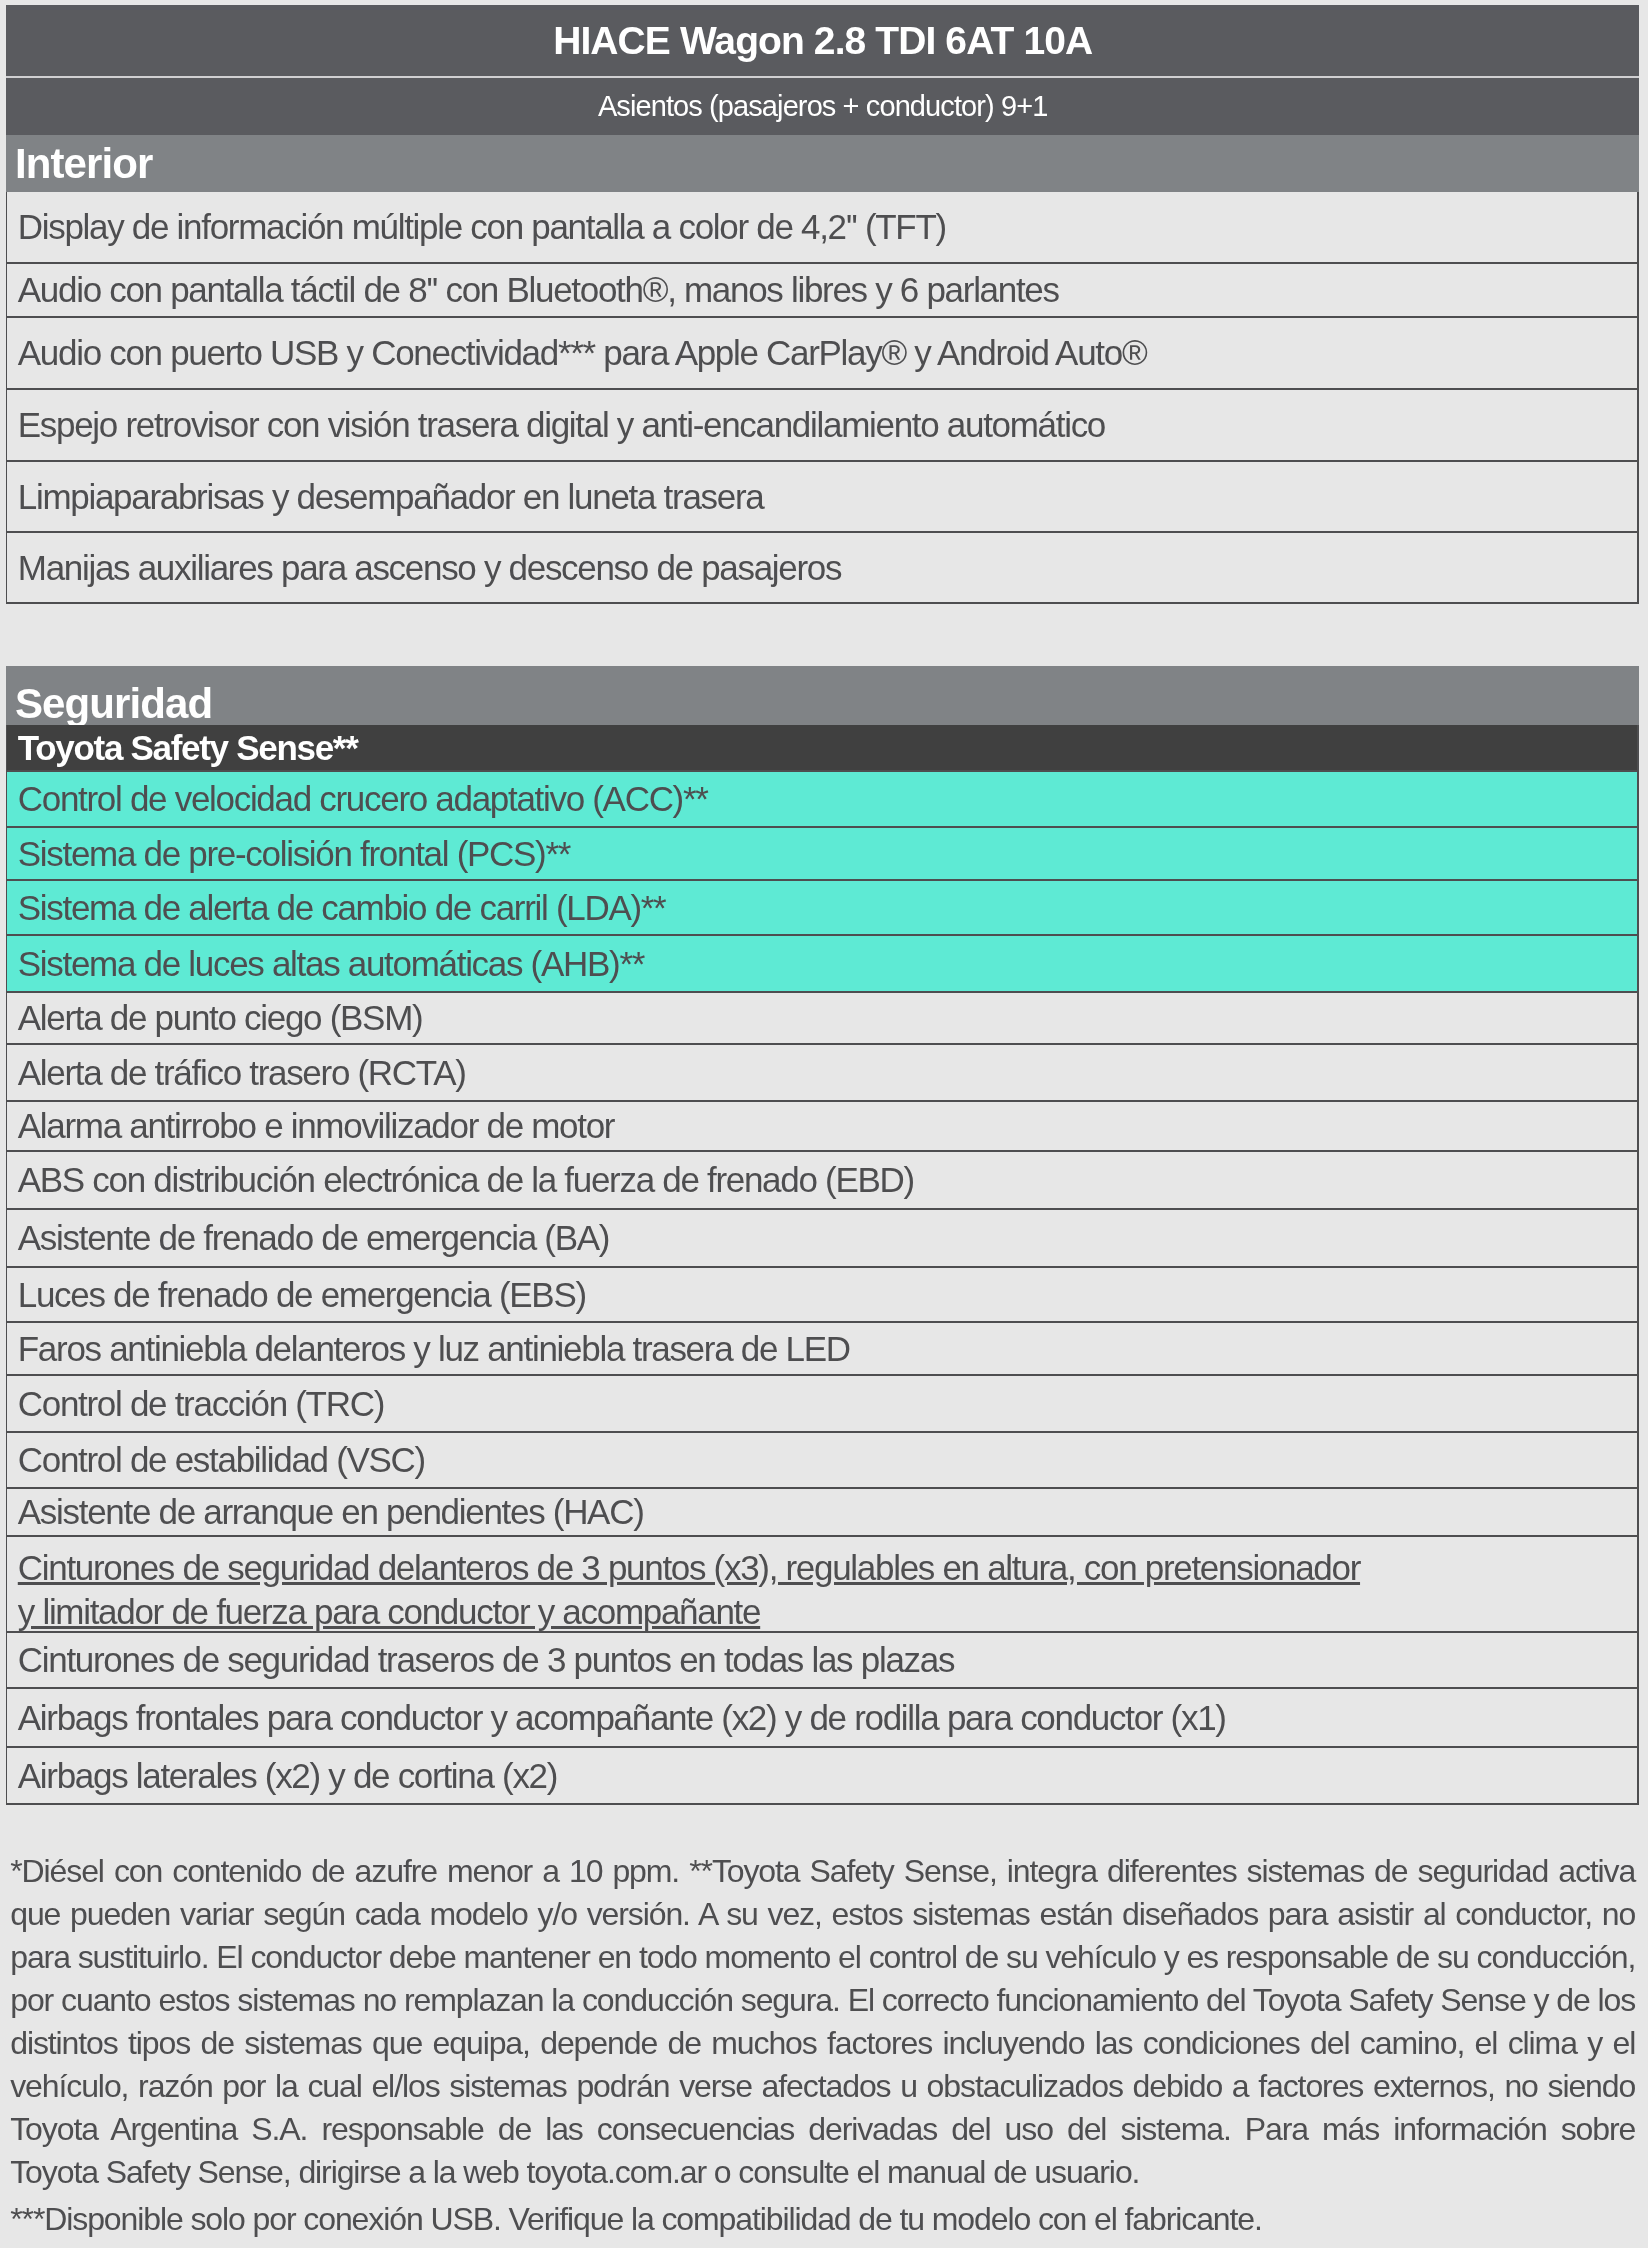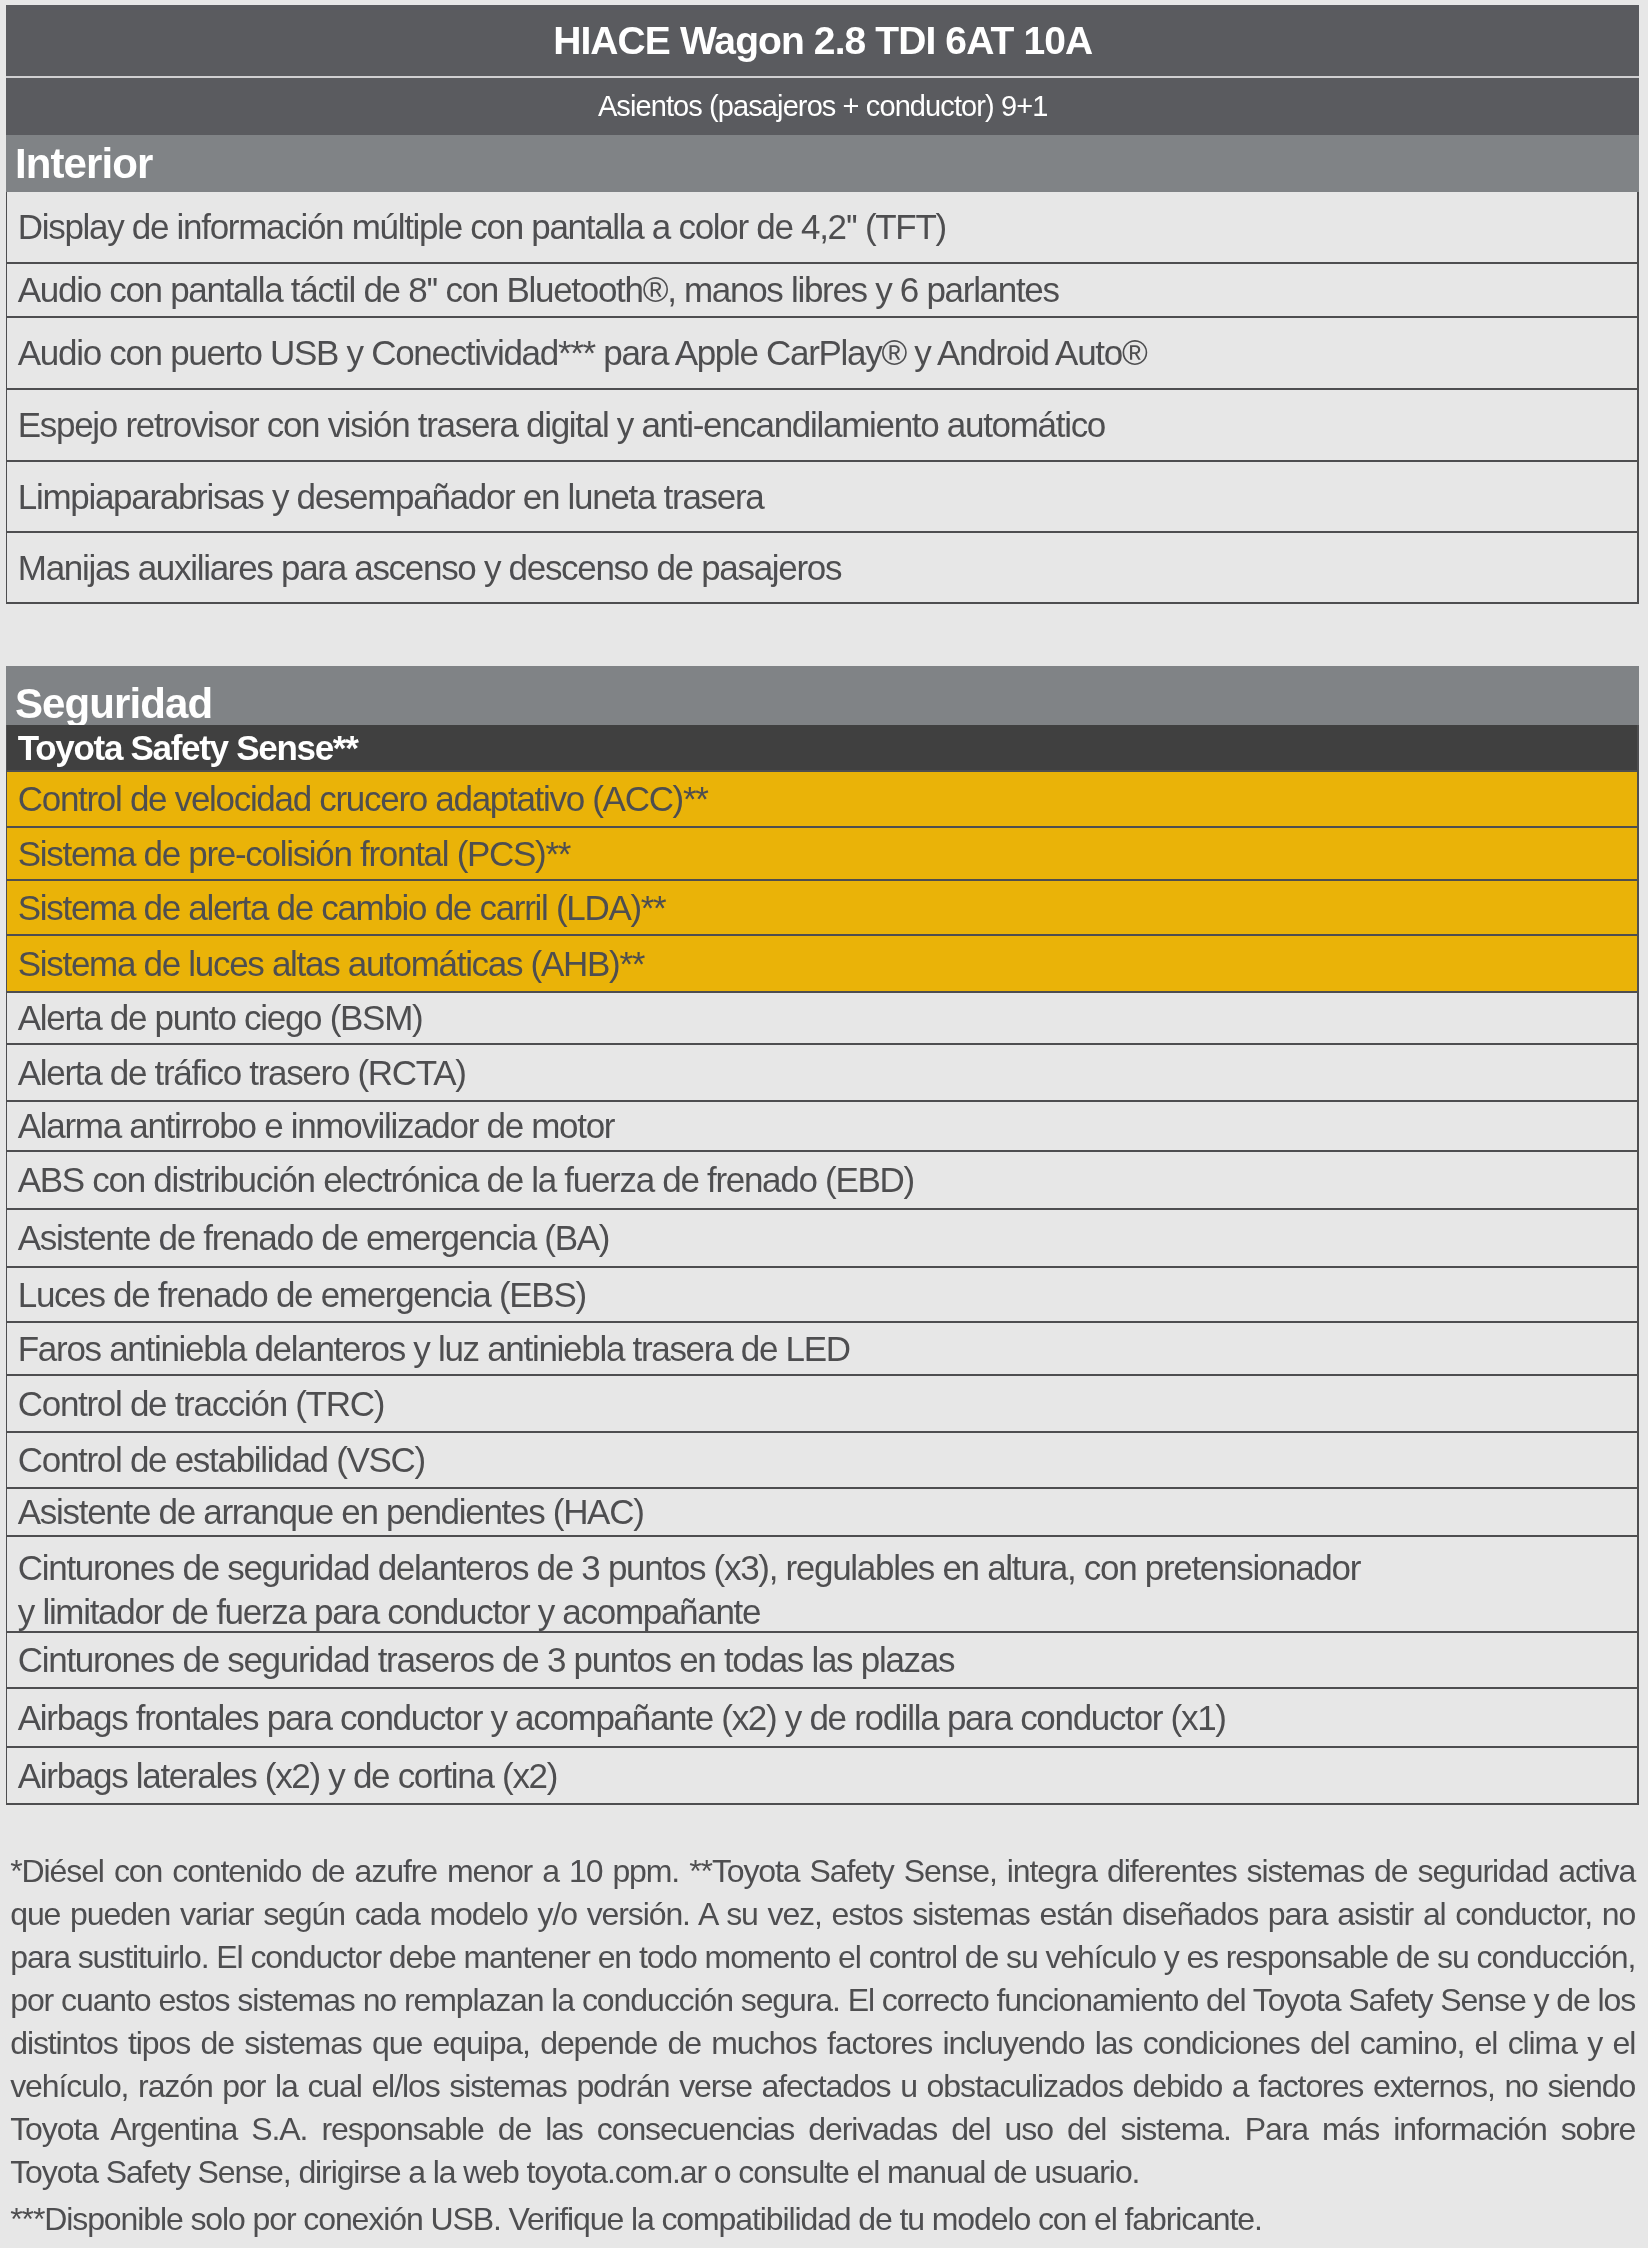--- a/index.html
+++ b/index.html
@@ -3,23 +3,23 @@
 <meta charset="utf-8">
 <style>
   html, body { margin:0; padding:0; }
   body { width:1649px; height:2249px; background:#e7e7e7; font-family:"Liberation Sans", sans-serif; color:#4e4e50; overflow:hidden; position:relative; }
   .title { position:absolute; left:6.2px; top:5.3px; width:1633px; height:71px; background:#5a5b5f; color:#fff; font-weight:bold; font-size:39px; display:flex; align-items:center; justify-content:center; letter-spacing:-0.9px; }
   .sep { position:absolute; left:6.2px; top:76px; width:1633px; height:1.8px; background:#d0d0d2; }
   .subtitle { position:absolute; left:6.2px; top:78px; width:1633px; height:57px; background:#5a5b5f; color:#fff; font-size:29px; display:flex; align-items:center; justify-content:center; letter-spacing:-0.9px; }
   .sec-head { position:absolute; left:6.2px; width:1633px; background:#808386; color:#fff; font-weight:bold; font-size:42px; display:flex; align-items:center; padding-left:8.8px; box-sizing:border-box; letter-spacing:-0.9px; }
   .rows { position:absolute; left:6.2px; width:1633px; border-left:1.8px solid #4e4e50; border-right:2.6px solid #4e4e50; box-sizing:border-box; }
   .row { border-bottom:2.6px solid #4e4e50; display:flex; align-items:center; padding-left:10.6px; box-sizing:border-box; font-size:35px; letter-spacing:-1.3px; color:#4e4e50; background:#e7e7e7; }
-  .row.tss { background:#eab308; }
+  .row.tss { background:#5eead4; }
   .row.tss-head { background:#404040; color:#fff; font-weight:bold; font-size:35px; }
-  .row.tall { align-items:flex-start; padding-top:16px; line-height:44px; }
+  .row.tall { align-items:flex-start; padding-top:16px; line-height:44px;text-decoration:underline; }
   .foot { position:absolute; left:6.2px; top:1846px; width:1633px; font-size:32px; line-height:43px; color:#4e4e50; text-align:justify; letter-spacing:-1.1px; }
   .foot p { margin:4px; }
 </style>
 </head>
 <body>
 
 <div class="title">HIACE Wagon 2.8 TDI 6AT 10A</div>
 <div class="sep"></div>
 <div class="subtitle">Asientos (pasajeros + conductor) 9+1</div>
 

